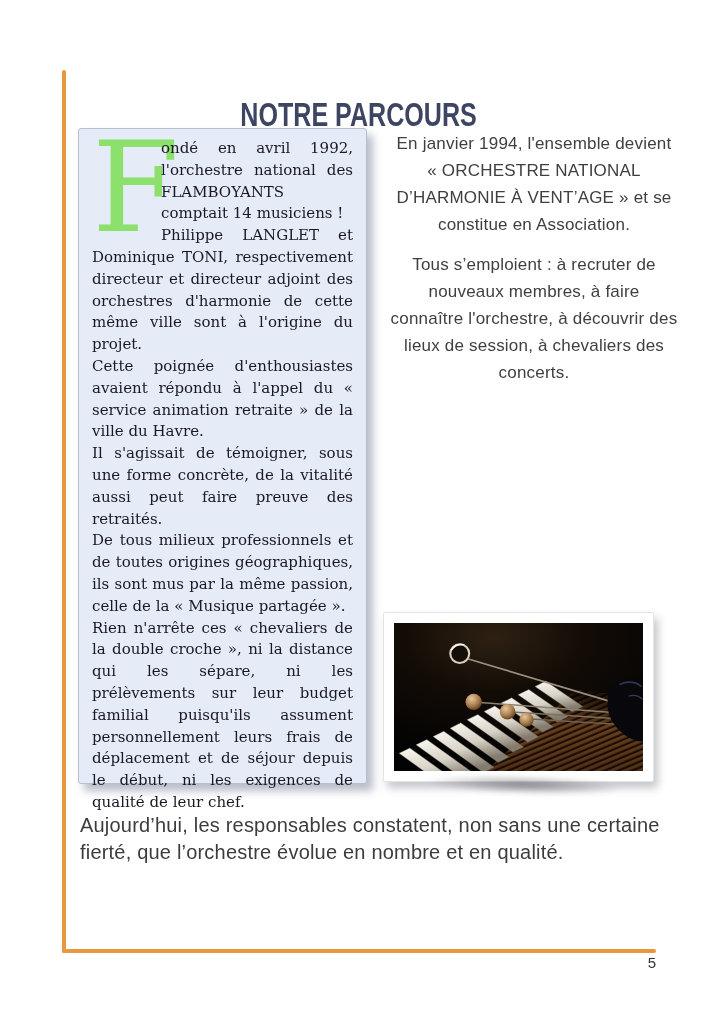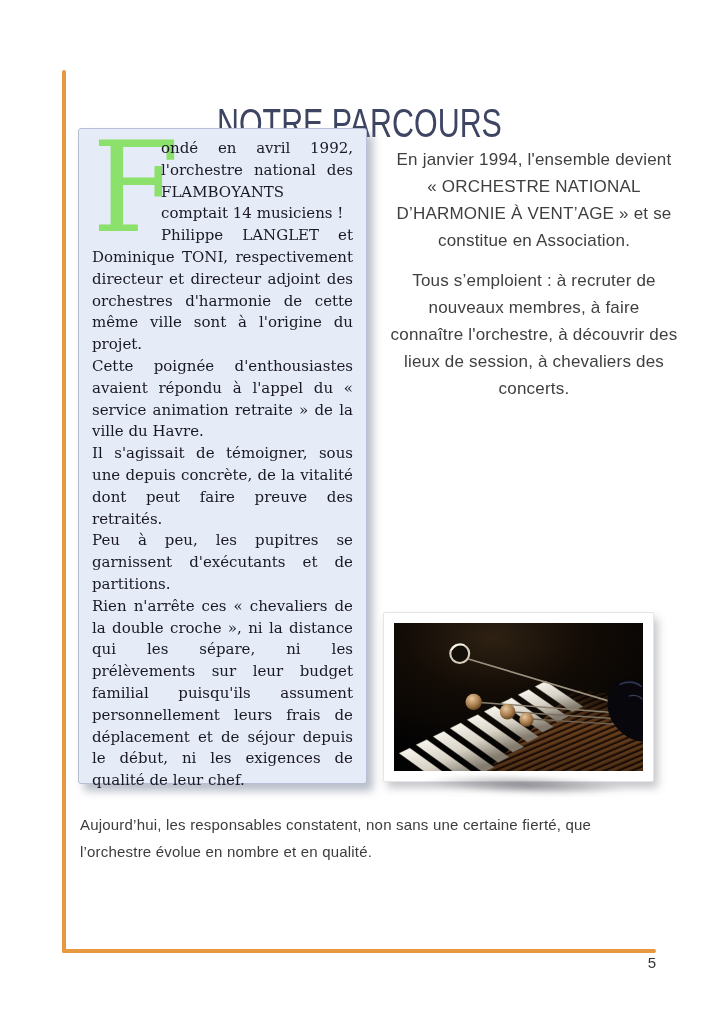--- a/index.html
+++ b/index.html
@@ -12,21 +12,21 @@
     position:absolute;left:62px;top:70px;width:4px;height:883px;
     background:#E8983E;border-radius:2px;
   }
   .rule-horizontal{
     position:absolute;left:62px;top:949px;width:594px;height:4px;
     background:#E8983E;border-radius:2px;
   }
   
   .title{
     position:absolute;left:62px;top:74px;width:594px;text-align:center;
-    color:#3E4562;font-weight:400;font-size:40px;letter-spacing:0px;
+    color:#3E4562;font-weight:700;font-size:33px;letter-spacing:0px;
   }
   .title span{display:inline-block;transform:scaleX(.76);transform-origin:center;white-space:nowrap;}
   
   .story-box{
     position:absolute;left:78px;top:128px;width:289px;height:656px;
     box-sizing:border-box;background:#E6EBF8;border:1px solid #b6bfd4;border-radius:3px;
     box-shadow:6px 7px 9px rgba(125,135,155,.55);
     padding:9px 13px 8px 13px;
     font-family:"DejaVu Serif","Liberation Serif",serif;
     font-size:15px;line-height:21.8px;color:#191923;
@@ -36,40 +36,39 @@
     float:left;color:#8CE06C;
     font-family:"DejaVu Serif",serif;font-weight:400;
     font-size:126px;line-height:94px;height:102px;width:62px;
     margin:3px 7px 0 0;overflow:visible;
   }
   
   .right-col{
     position:absolute;left:390px;top:130px;width:288px;
     font-size:17px;line-height:27px;color:#3f3f3f;letter-spacing:.2px;
     text-align:center;
-    margin-top:16px;
   }
   .right-col p{margin:0 0 13px 0;}
   
   .photo-frame{
     position:absolute;left:383px;top:612px;width:271px;height:170px;
     box-sizing:border-box;background:#ffffff;border-radius:2px;
     padding:10px;border:1px solid rgba(0,0,0,.10);
     box-shadow:4px 6px 8px rgba(70,70,85,.30);
   }
   .photo-frame svg{display:block;width:100%;height:100%;}
   .photo-shadow{
     position:absolute;left:386px;top:776px;width:276px;height:28px;
     background:radial-gradient(ellipse 50% 48% at 50% 32%, rgba(40,40,48,.42), rgba(40,40,48,0) 72%);
     transform:rotate(2deg);filter:blur(2px);pointer-events:none;
   }
   
   .footer-text{
     position:absolute;left:80px;top:812px;width:582px;
-    font-size:15px;line-height:26.6px;color:#3c3c3c;letter-spacing:.2px;
+    font-size:20px;line-height:26.6px;color:#3c3c3c;letter-spacing:.2px;
   }
   .footer-text p{margin:0;}
   
   .page-number{
     position:absolute;left:640px;top:954px;width:24px;text-align:center;
     font-size:15px;color:#333333;
   }
 </style>
 </head>
 <body>
@@ -79,22 +78,22 @@
   <div class="rule-vertical"></div>
   <div class="rule-horizontal"></div>
 
   <h1 class="title"><span>NOTRE PARCOURS</span></h1>
 
   <div class="story-box">
     <span class="dropcap">F</span>
     <p>ondé en avril 1992, l'orchestre national des FLAMBOYANTS comptait 14 musiciens !</p>
     <p>Philippe LANGLET et Dominique TONI, respectivement directeur et directeur adjoint des orchestres d'harmonie de cette même ville sont à l'origine du projet.</p>
     <p>Cette poignée d'enthousiastes avaient répondu à l'appel du « service animation retraite » de la ville du Havre.</p>
-    <p>Il s'agissait de témoigner, sous une depuis concrète, de la vitalité dont peut faire preuve des retraités.</p>
-    <p>Peu à peu, les  pupitres se garnissent d'exécutants et de partitions.</p>
+    <p>Il s'agissait de témoigner, sous une forme concrète, de la vitalité aussi peut faire preuve des retraités.</p>
+    <p>De tous milieux professionnels et de toutes origines géographiques, ils sont mus par la même passion, celle de la « Musique partagée ».</p>
     <p>Rien n'arrête ces « chevaliers de la double croche », ni la distance qui les sépare, ni les prélèvements sur leur budget familial puisqu'ils assument personnellement leurs frais de déplacement et de séjour depuis le début, ni les exigences de qualité de leur chef.</p>
   </div>
 
   <div class="right-col">
     <p>En janvier 1994, l'ensemble devient « ORCHESTRE NATIONAL D’HARMONIE  À VENT’AGE » et se constitue en Association.</p>
     <p>Tous s’emploient : à recruter de nouveaux membres, à faire connaître l'orchestre, à découvrir des lieux de session, à chevaliers des concerts.</p>
   </div>
 
   <div class="photo-frame">
     <svg viewBox="0 0 250 150" preserveAspectRatio="none" aria-hidden="true">

